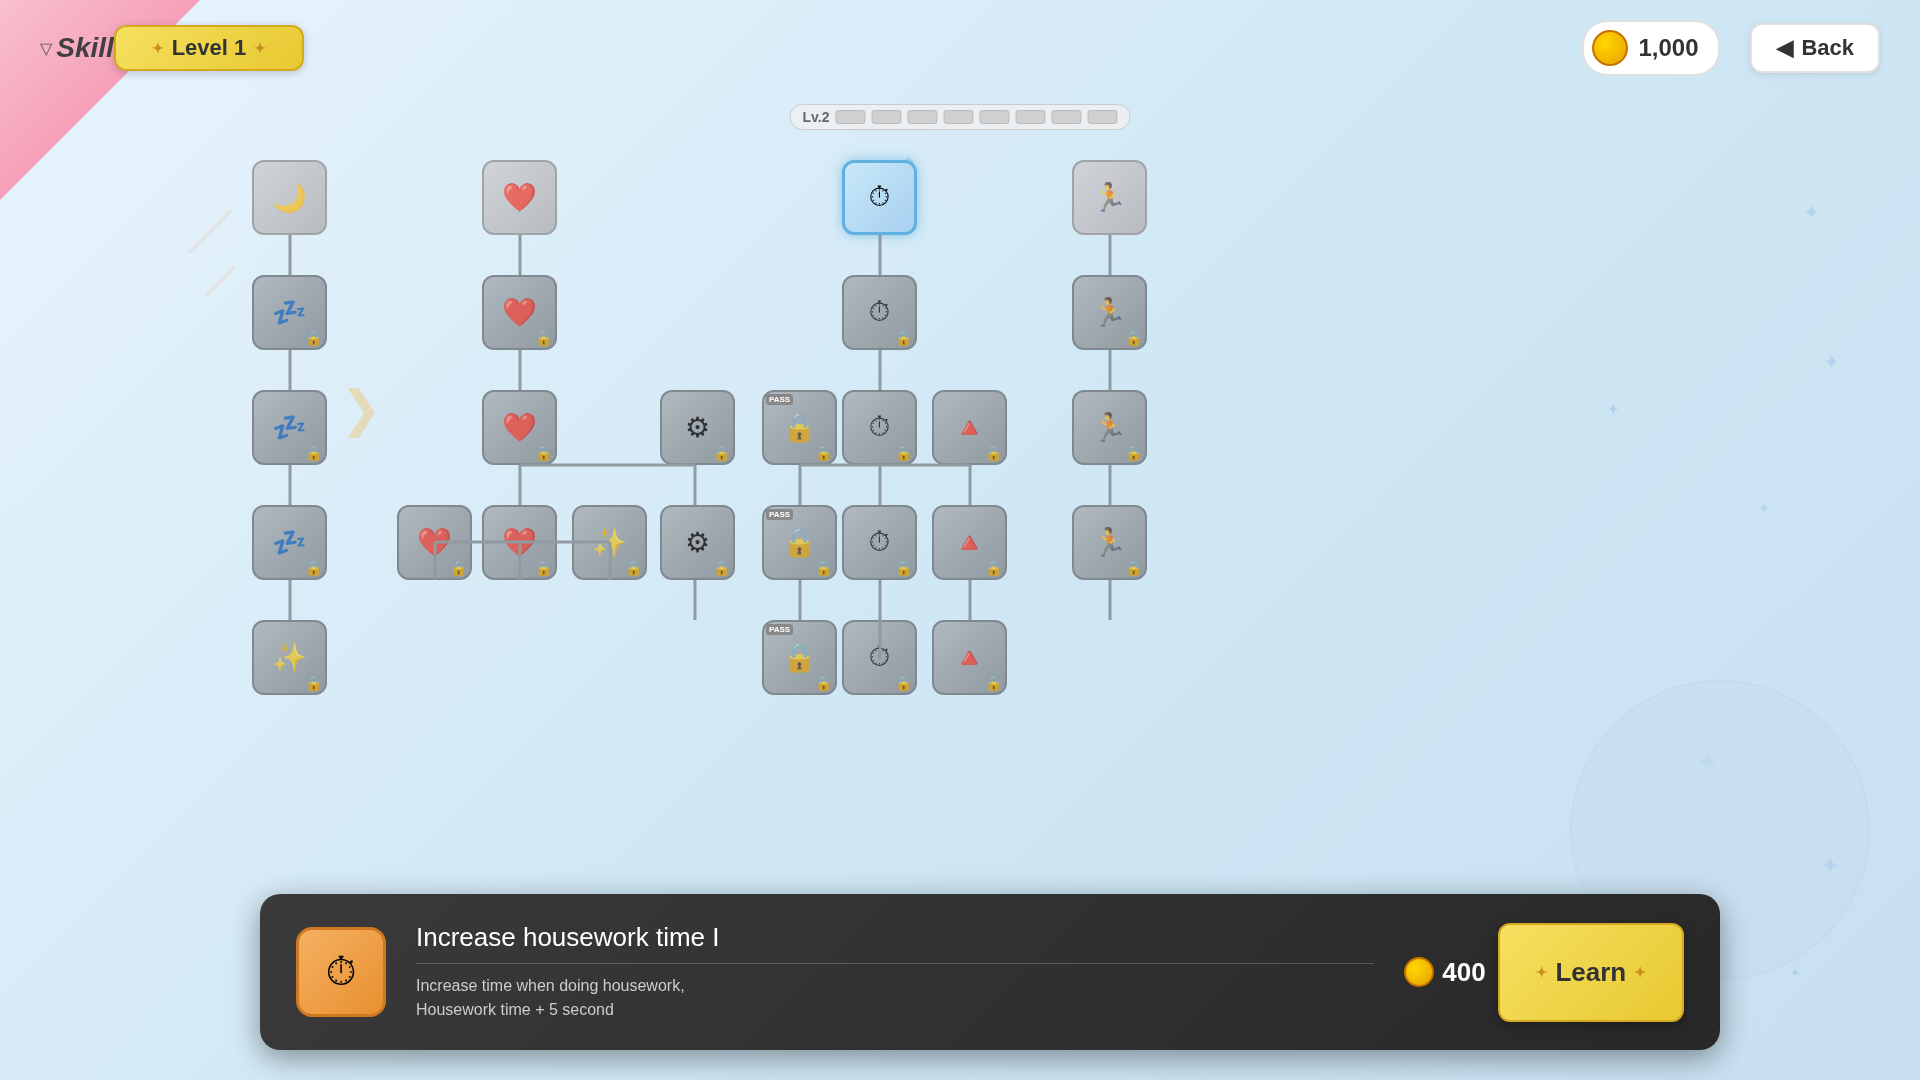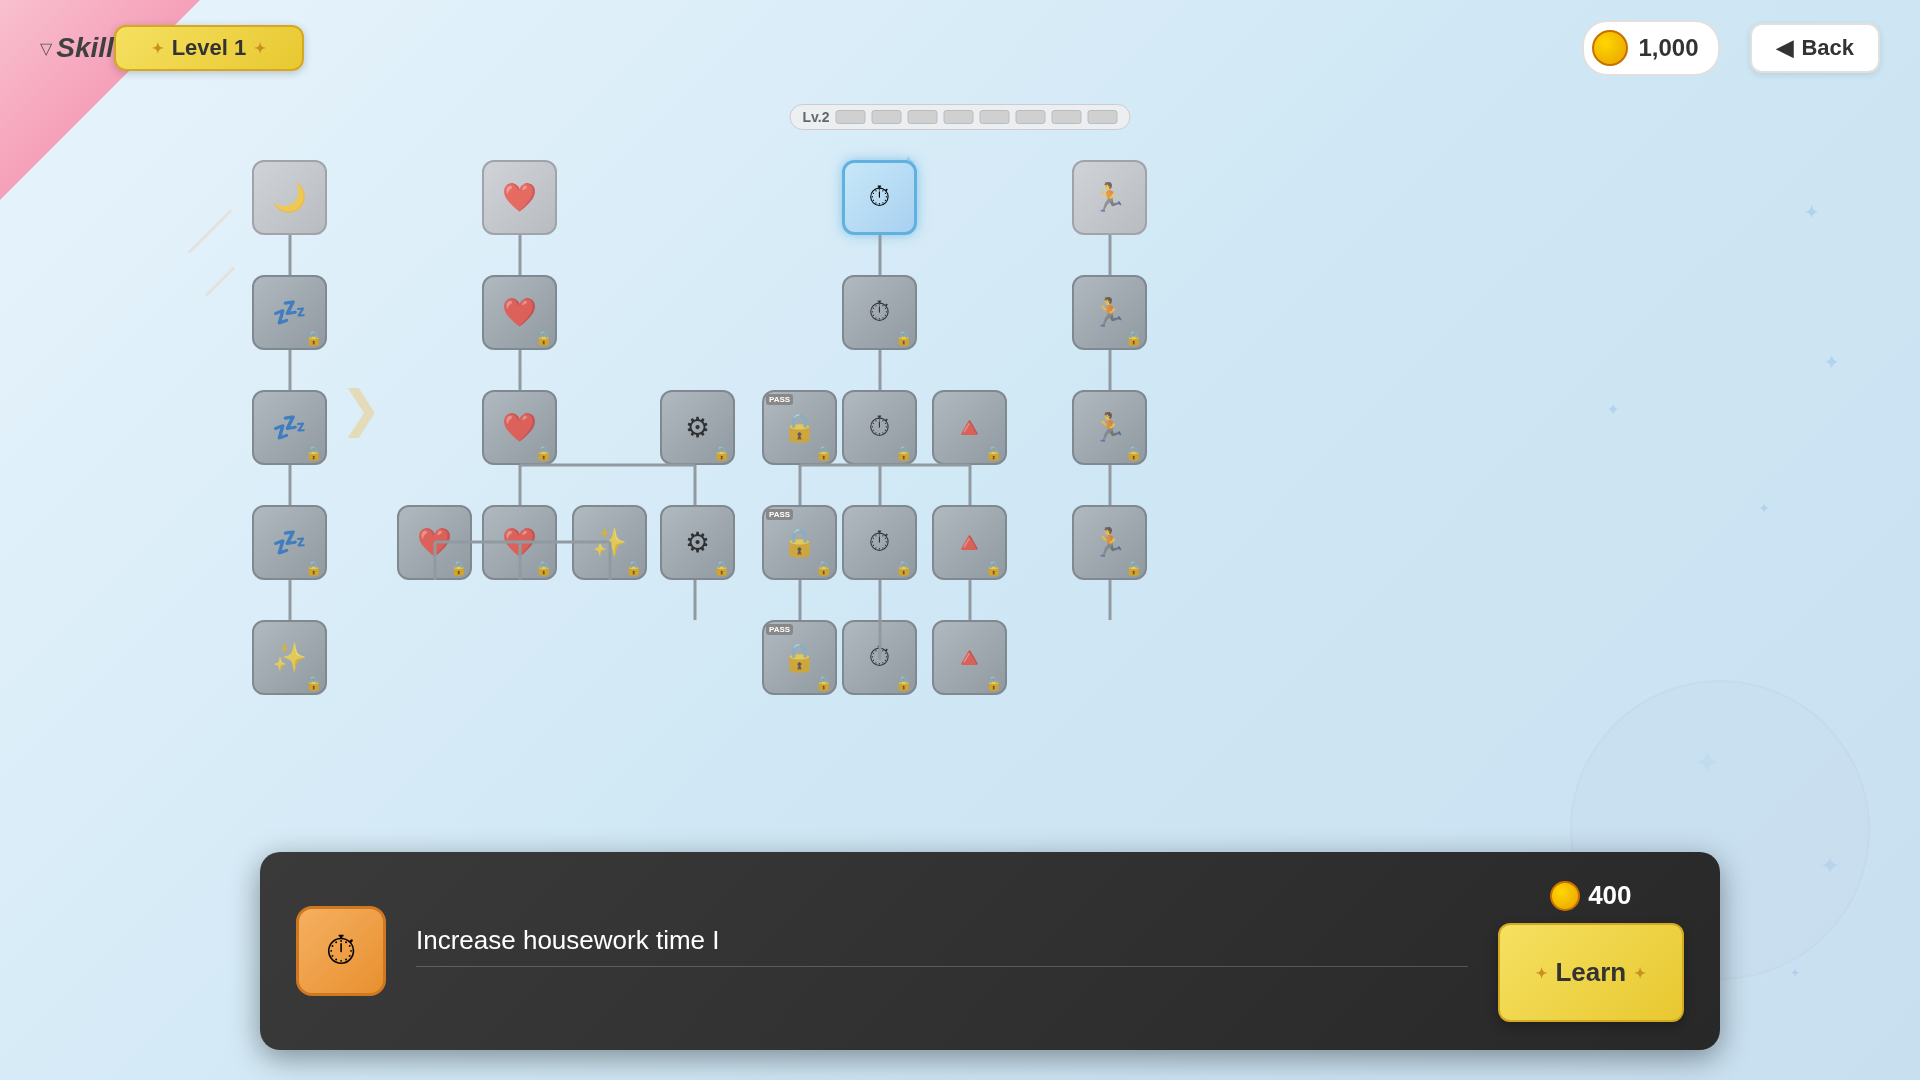--- a/index.html
+++ b/index.html
@@ -259,21 +259,21 @@
     }
 
     .tooltip-description {
       font-size: 16px;
       color: #ccc;
       line-height: 1.5;
     }
 
     .tooltip-actions {
       display: flex;
-      flex-direction: column;
+      flex-direction: row;
       align-items: center;
       gap: 12px;
       flex-shrink: 0;
     }
 
     .tooltip-cost {
       display: flex;
       align-items: center;
       gap: 8px;
       font-size: 26px;
@@ -569,20 +569,24 @@
 </div>
 
 <div class="tooltip-panel">
   <div class="tooltip-skill-icon">
     <span>⏱</span>
   </div>
 
   <div class="tooltip-content">
     <div class="tooltip-title">Increase housework time I</div>
     <div class="tooltip-divider"></div>
+    <div class="tooltip-description">
+      <span>Increase time when doing housework,</span><br>
+      <span>Housework time + 5 second</span>
+    </div>
   </div>
 
   <div class="tooltip-actions">
     <div class="tooltip-cost">
       <div class="tooltip-coin"></div>
       <span>400</span>
     </div>
     <button class="learn-button">Learn</button>
   </div>
 </div>

